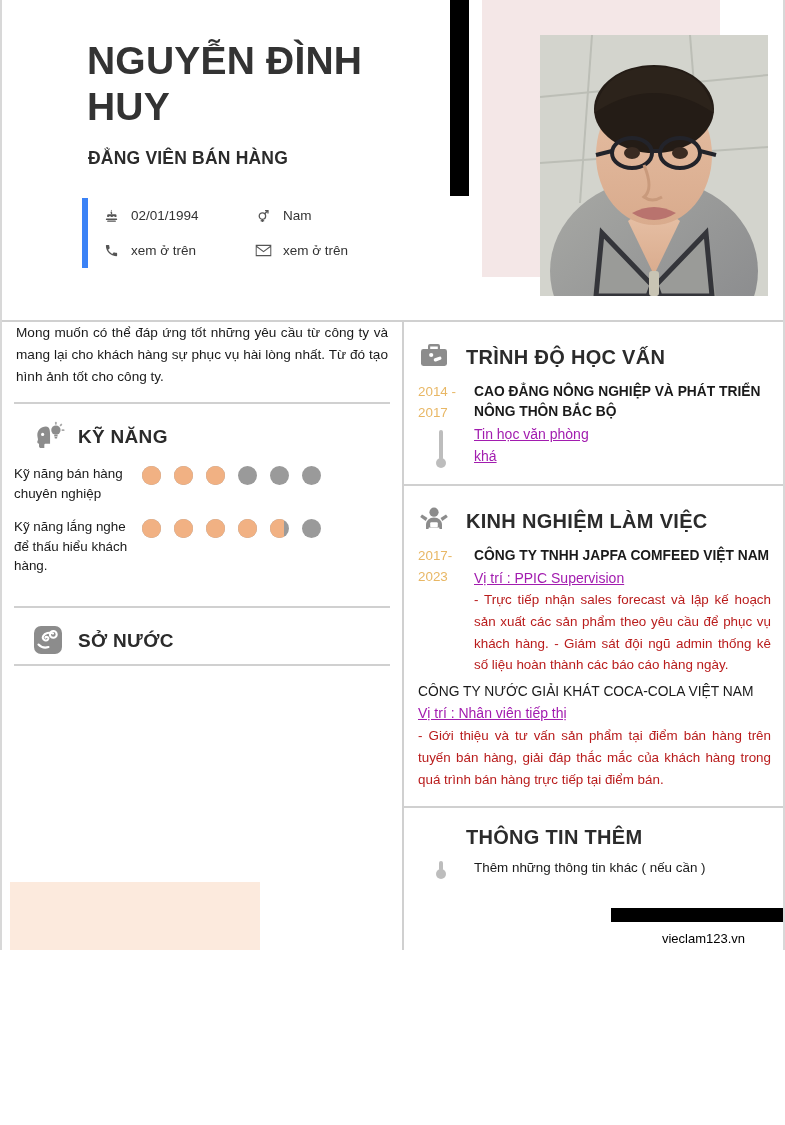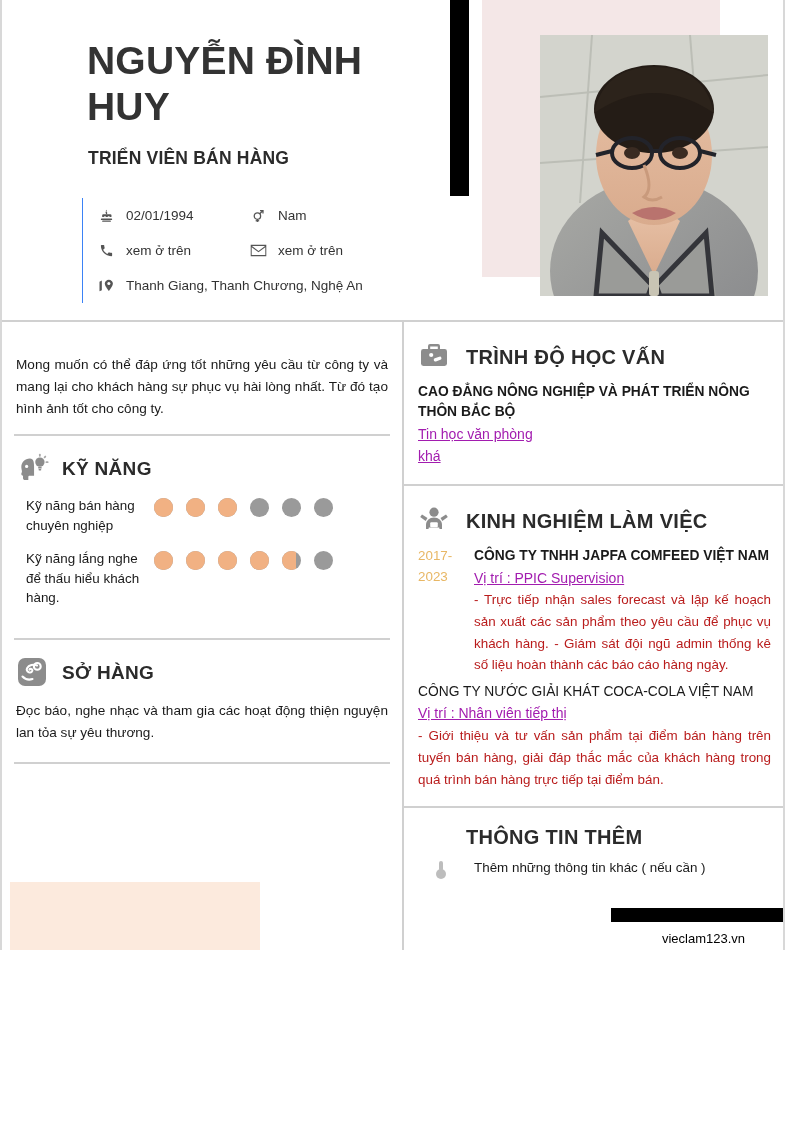--- a/index.html
+++ b/index.html
@@ -42,21 +42,21 @@
   }
   .job-title {
     position: absolute; left: 86px; top: 148px;
     font-size: 17.5px; font-weight: bold; color: #2b2b2b;
     letter-spacing: .2px;
   }
 
   .contact {
     position: absolute; left: 80px; top: 198px;
     width: 340px;
-    border-left: 1px solid #3b82f6;
+    border-left: 6px solid #3b82f6;
     padding-left: 12px;
   }
   .contact-row { display: flex; align-items: center; height: 35px; }
   .c-item { display: flex; align-items: center; }
   .c-item.w1 { width: 152px; }
   .c-icon {
     width: 22px; display: flex; align-items: center; justify-content: center;
     margin-right: 9px; color: #555555; flex: none;
   }
   .c-text { font-size: 13.5px; color: #333333; }
@@ -68,32 +68,32 @@
 
   
   .body-wrap { position: absolute; left: 0; top: 322px; width: 785px; height: 740px; display: flex; }
   .col-left { width: 400px; position: relative; }
   .col-right { width: 385px; position: relative; border-left: 2px solid #d0d0d0; }
   .sep { height: 2px; background: #d0d0d0; margin: 0 12px; }
 
   
   .summary {
     font-size: 13.6px; color: #1a1a1a; line-height: 1.63;
-    text-align: justify; padding: 32px 14px 14px 14px;
-  }
-
-  
-  .sec-head { display: flex; align-items: center; padding: 16px 14px 6px 14px; }
+    text-align: justify; padding: 0 14px 14px 14px;
+  }
+
+  
+  .sec-head { display: flex; align-items: center; padding: 16px 14px 6px 30px; }
   .sec-icon { width: 34px; height: 34px; margin-right: 12px; flex: none; color: #8c8c8c; }
   .sec-title {
     font-size: 19px; font-weight: bold; color: #2b2b2b; letter-spacing: .3px;
   }
 
   
-  .skills { padding: 4px 14px 16px 24px; }
+  .skills { padding: 4px 14px 16px 12px; }
   .skill-row { display: flex; align-items: flex-start; margin-bottom: 14px; }
   .skill-label {
     width: 128px; font-size: 13.4px; color: #1a1a1a; line-height: 1.45; flex: none;
   }
   .dots { display: flex; align-items: center; padding-top: 2px; }
   .dot {
     width: 19px; height: 19px; border-radius: 50%;
     margin-right: 13px; background: #9a9a9a; position: relative; overflow: hidden;
   }
   .dot .fill {
@@ -199,21 +199,21 @@
           <line x1="160" y1="116" x2="176" y2="120" stroke="#22232a" stroke-width="4"></line>
           <ellipse cx="92" cy="118" rx="8" ry="6" fill="#3a2b22"></ellipse>
           <ellipse cx="140" cy="118" rx="8" ry="6" fill="#3a2b22"></ellipse>
           <path d="M104 130 q10 24 0 32 q8 6 18 0" fill="none" stroke="#c99a7c" stroke-width="3"></path>
           <path d="M92 178 q22 -12 44 0 q-22 14 -44 0 Z" fill="#b9736e"></path>
         </g>
       </svg>
     </div>
 
     <div class="name">NGUYỄN ĐÌNH HUY</div>
-    <div class="job-title">TRIỂN VIÊN BÁN HÀNG</div>
+    <div class="job-title">ĐẲNG VIÊN BÁN HÀNG</div>
 
     <div class="contact">
       <div class="contact-row">
         <div class="c-item w1">
           <span class="c-icon">
             <svg width="15" height="16" viewBox="0 0 24 24" fill="currentColor">
               <path d="M12 2c.6 1.2.4 2-.4 2.6.9.5 1.4 1.1 1 2-.4.8-1.5.8-2 0-.3-.6.1-1.3.7-1.7C10.6 4.2 11 3 12 2z"></path>
               <rect x="11" y="6" width="2" height="3"></rect>
               <path d="M6 9h12a2 2 0 0 1 2 2v2c-1 .8-2 .8-3 0s-2-.8-3 0-2 .8-3 0-2-.8-3 0-2 .8-3 0v-2a2 2 0 0 1 2-2z"></path>
               <rect x="3" y="16" width="18" height="2.4" rx="1"></rect>
@@ -249,32 +249,20 @@
           <span class="c-icon">
             <svg width="17" height="13" viewBox="0 0 24 18" fill="currentColor">
               <path d="M1 1h22v16H1z" fill="#ffffff"></path>
               <path d="M1 1h22v16H1V1zm1.8 1.6L12 9.6l9.2-7H2.8zM21.6 15.4V4.3L12 11.5 2.4 4.3v11.1h19.2z"></path>
             </svg>
           </span>
           <span class="c-text">xem ở trên</span>
         </div>
       </div>
 
-      <div class="contact-row">
-        <div class="c-item">
-          <span class="c-icon">
-            <svg width="17" height="16" viewBox="0 0 24 24" fill="currentColor">
-              <path d="M1.5 5.5 5 3.8v14.4L1.5 20V5.5z"></path>
-              <path d="M15.5 2.5c3.3 0 6 2.6 6 5.8 0 4.3-6 11.2-6 11.2s-6-6.9-6-11.2c0-3.2 2.7-5.8 6-5.8z"></path>
-              <circle cx="15.5" cy="8.2" r="2.3" fill="#ffffff"></circle>
-            </svg>
-          </span>
-          <span class="c-text">Thanh Giang, Thanh Chương, Nghệ An</span>
-        </div>
-      </div>
     </div>
 
     <div class="hdr-divider"></div>
   </div>
 
   <div class="body-wrap">
 
     <div class="col-left">
 
       <div class="summary">Mong muốn có thể đáp ứng tốt những yêu cầu từ công ty và mang lại cho khách hàng sự phục vụ hài lòng nhất. Từ đó tạo hình ảnh tốt cho công ty.</div>
@@ -343,42 +331,45 @@
 
       <div class="sec-head">
         <span class="sec-icon">
           <svg width="32" height="32" viewBox="0 0 32 32" fill="currentColor">
             <rect x="2" y="2" width="28" height="28" rx="7"></rect>
             <path d="M21 9.5c-3.6-1.6-8.2-.4-9.8 2.4-1 1.8-.3 3.6 1.6 4.3 1.5.5 3-.1 3.4-1.2.3-.9-.2-1.7-1.1-2-.7-.2-1.4.1-1.6.6" fill="none" stroke="#ffffff" stroke-width="2.1" stroke-linecap="round"></path>
             <circle cx="21.3" cy="10.4" r="3.4" fill="none" stroke="#ffffff" stroke-width="2.1"></circle>
             <path d="M6.5 20.5c2.5 2.8 6.5 3.6 10 2.6" fill="none" stroke="#ffffff" stroke-width="2.1" stroke-linecap="round"></path>
           </svg>
         </span>
-        <span class="sec-title">SỞ HÀNG</span>
-      </div>
-      <div class="hobby-text">Đọc báo, nghe nhạc và tham gia các hoạt động thiện nguyện lan tỏa sự yêu thương.</div>
+        <span class="sec-title">SỞ NƯỚC</span>
+      </div>
 
       <div class="sep"></div>
     </div>
 
     <div class="col-right">
 
       <div class="rsec">
         <div class="rsec-head">
           <span class="rsec-icon">
             <svg width="32" height="32" viewBox="0 0 32 32" fill="currentColor">
               <path d="M12 4h8a2 2 0 0 1 2 2v3h-2.2V6.4h-7.6V9H10V6a2 2 0 0 1 2-2z"></path>
               <rect x="3" y="9" width="26" height="17" rx="2.4"></rect>
               <circle cx="13.2" cy="15" r="2.1" fill="#ffffff"></circle>
               <rect x="15.6" y="17.4" width="8" height="3.3" rx="1.6" fill="#ffffff" transform="rotate(-20 19.6 19)"></rect>
             </svg>
           </span>
           <span class="rsec-title">TRÌNH ĐỘ HỌC VẤN</span>
         </div>
         <div class="tl-row">
+          <div class="tl-left">
+            <div class="tl-date">2014 - 2017</div>
+            <div class="tl-line" style="top:48px;bottom:14px;"></div>
+          </div>
           <div class="tl-body">
             <div class="entry-title">CAO ĐẲNG NÔNG NGHIỆP VÀ PHÁT TRIỂN NÔNG THÔN BẮC BỘ</div>
             <div class="entry-sub">Tin học văn phòng</div>
             <div class="entry-sub">khá</div>
           </div>
         </div>
       </div>
 
       <div class="rsec">
         <div class="rsec-head">

